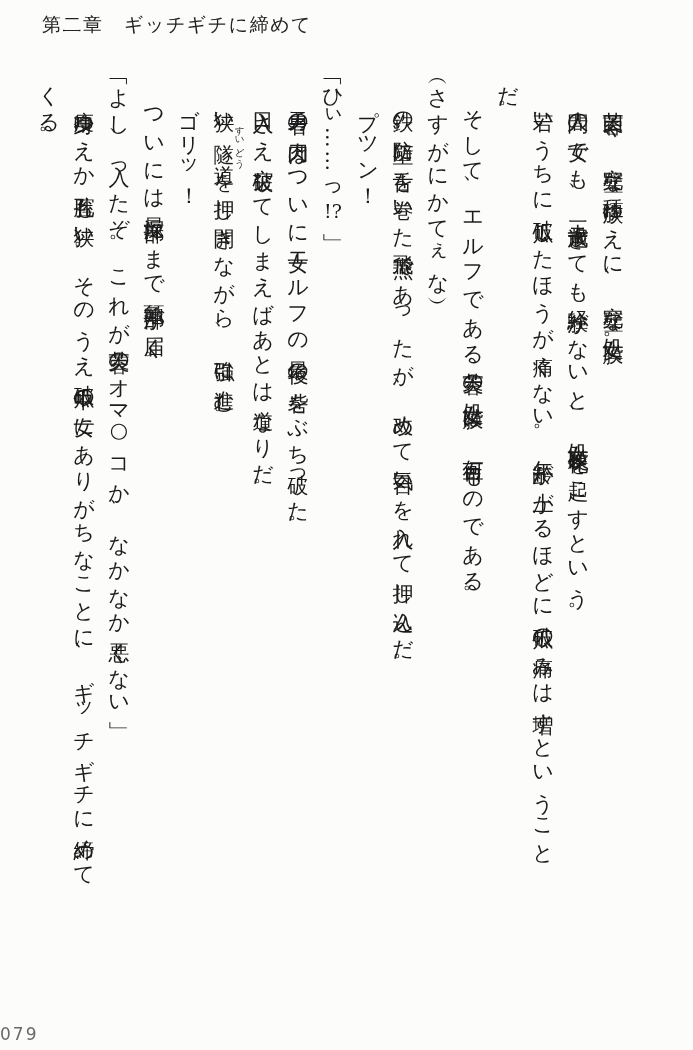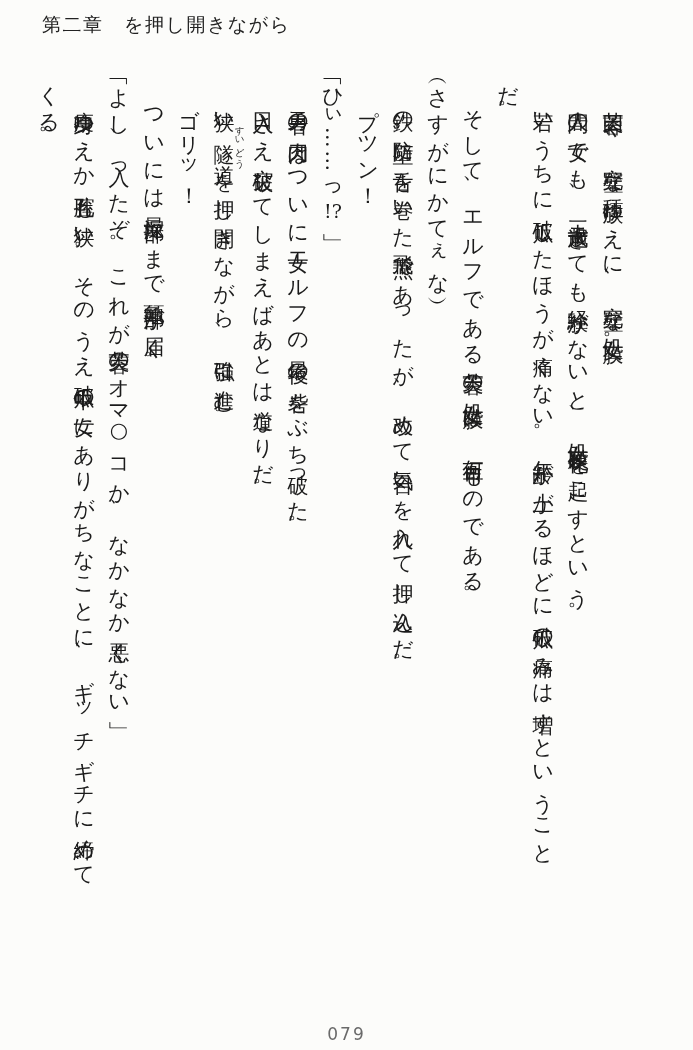--- a/index.html
+++ b/index.html
@@ -43,32 +43,31 @@
   }
   ruby{ruby-position:over;}
   ruby rt{
     font-size:9.5px;
     letter-spacing:0;
     color:#2a2a2a;
   }
   .page-number{
     position:absolute;
     bottom:6px;left:0;right:0;
-    text-align:center;
     font-family:"DejaVu Sans","Liberation Sans",sans-serif;
     font-size:17px;
     letter-spacing:2px;
     color:#6a6a6a;
   }
 </style>
 </head>
 <body>
 
 <div class="book-page">
-  <div class="chapter-header">第二章　を押し開きながら</div>
+  <div class="chapter-header">第二章　ギッチギチに締めて</div>
 
   <div class="body-text">
       <p class="line indent">芙蓉曰く、完璧な種族ゆえに、完璧な処女膜。</p>
       <p class="line indent">人間の女でも、三十歳過ぎても経験がないと、処女膜硬化を起こすという。</p>
       <p class="line indent">若いうちに破瓜したほうが痛くない。年齢が上がるほどに破瓜の痛みは増すということ</p>
       <p class="line">だ。</p>
       <p class="line indent">そして、エルフである芙蓉の処女膜は、何百年ものである。</p>
       <p class="line">（さすがにかてぇな）</p>
       <p class="line indent">鉄の防壁に舌を巻いた飛燕であったが、改めて気合いを入れて押し込んだ。</p>
       <p class="line indent">プツン！</p>

